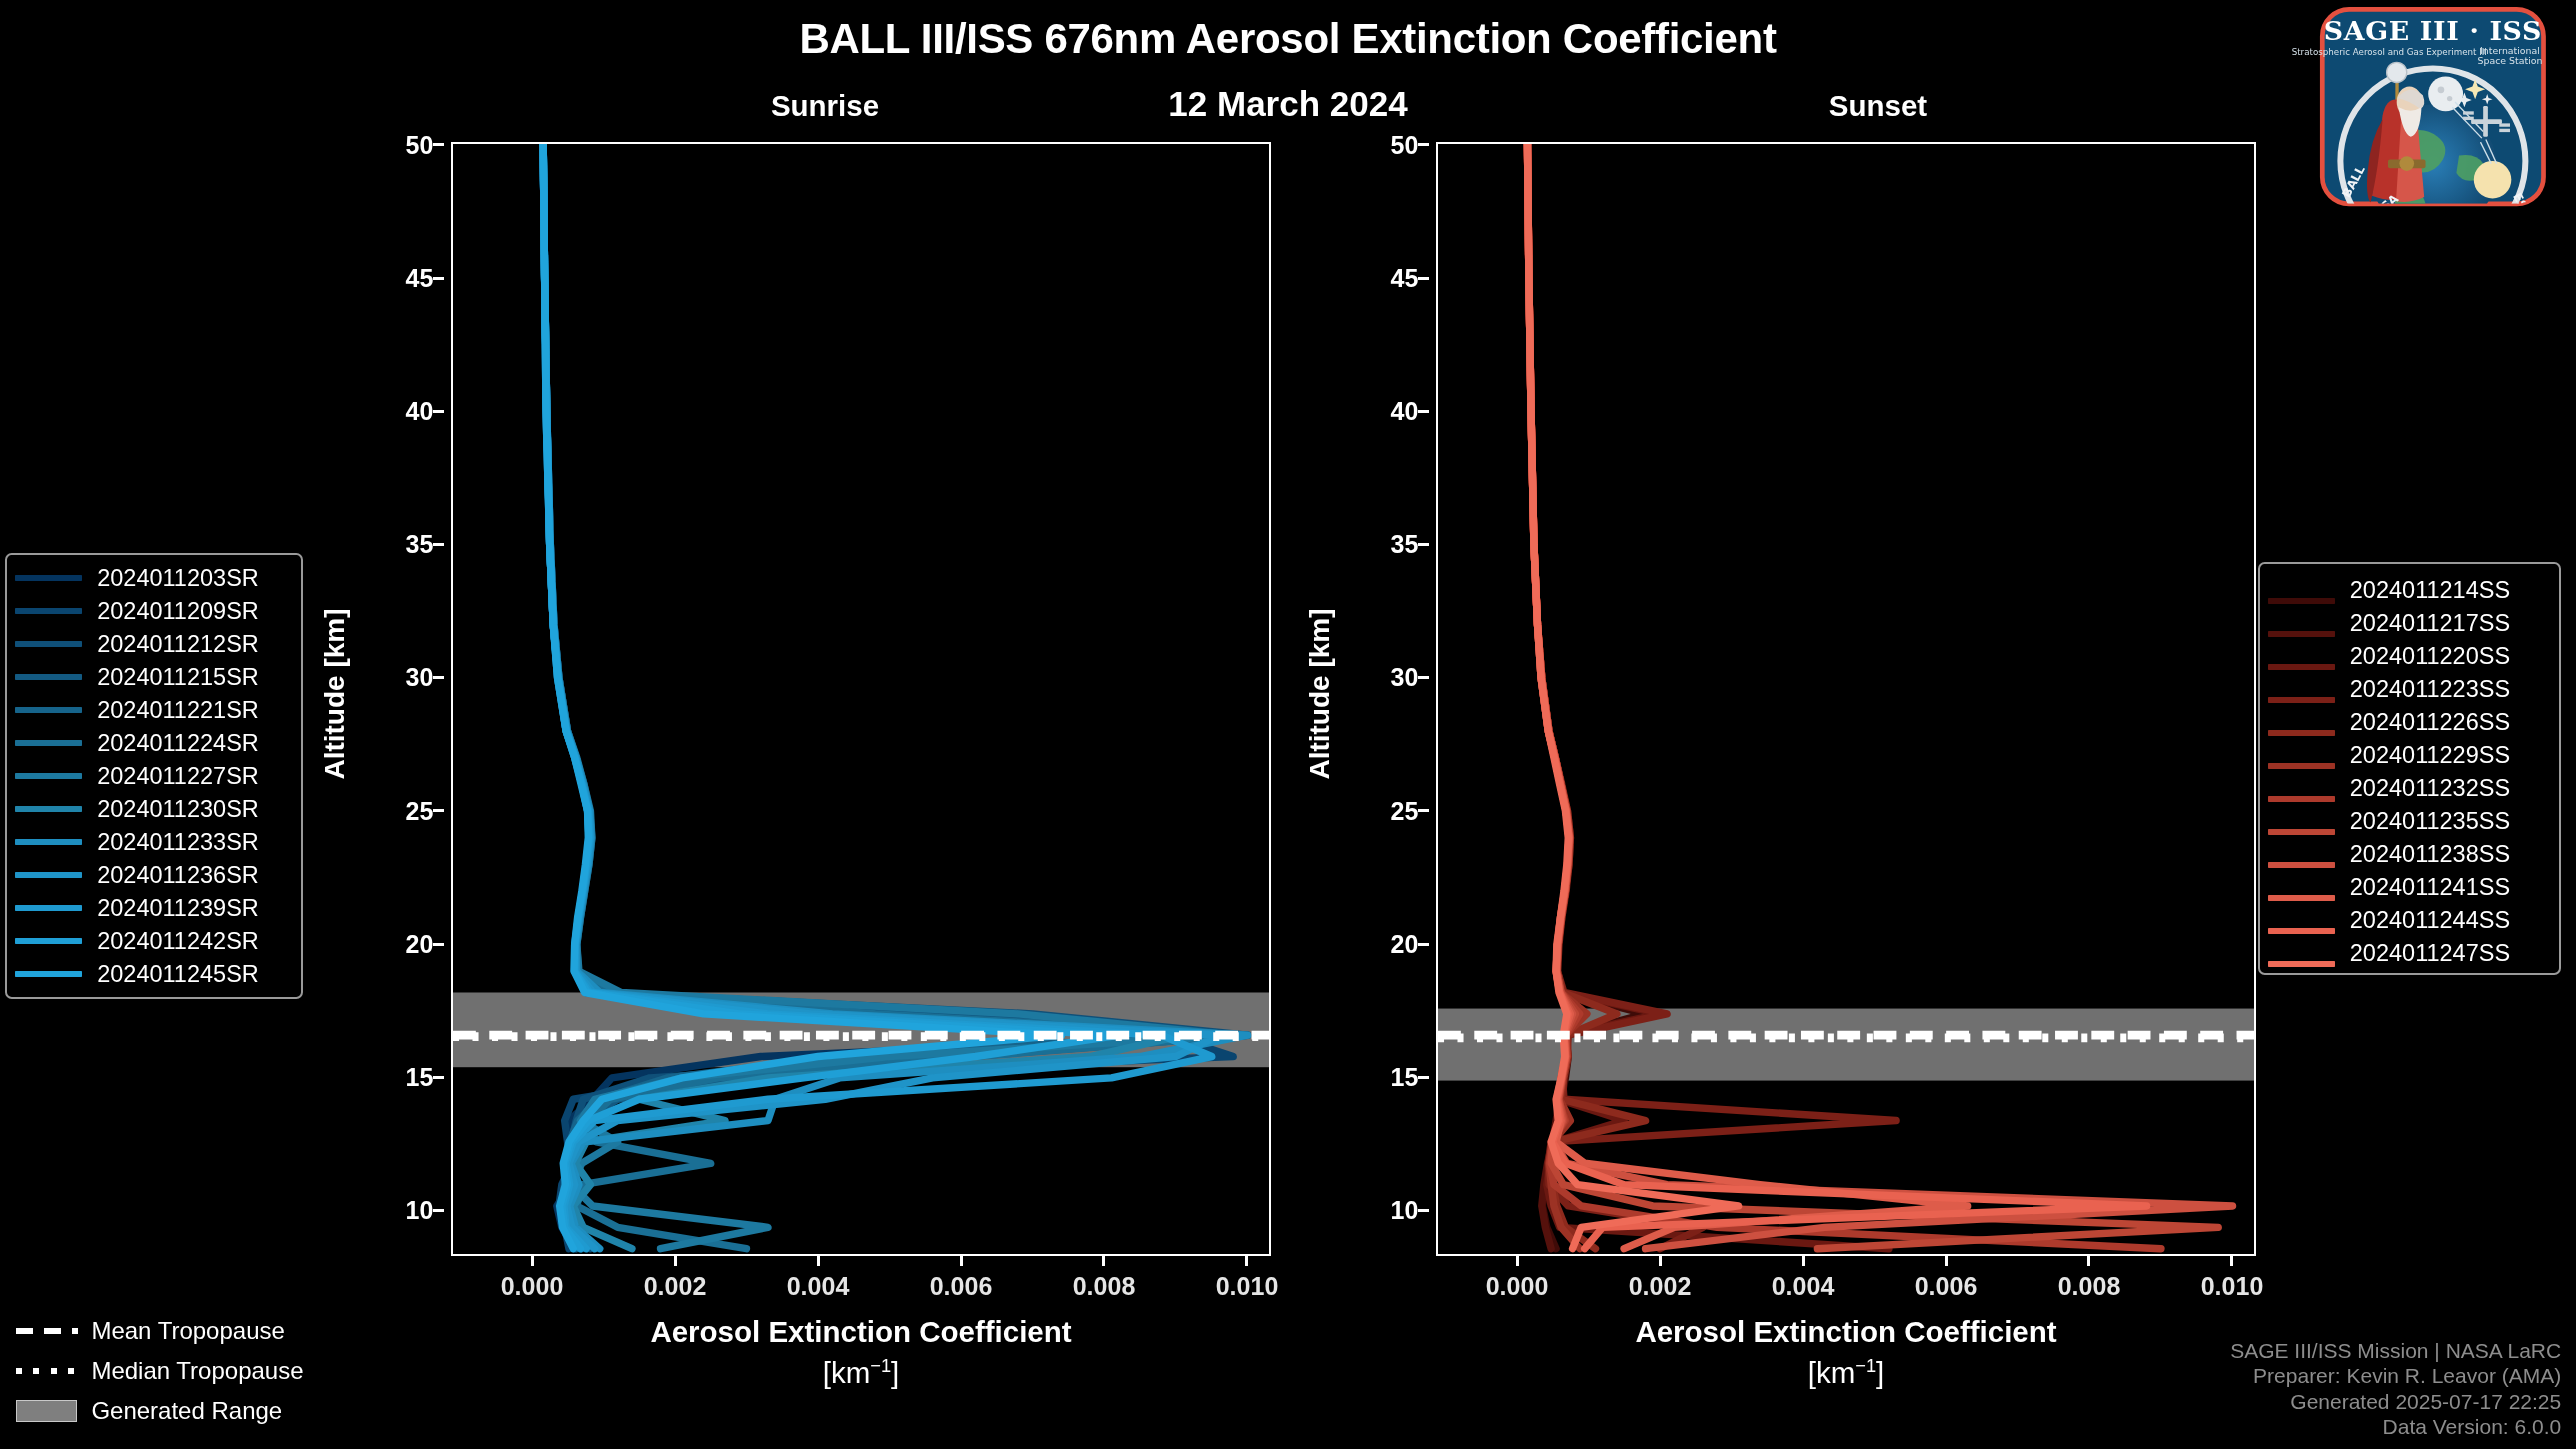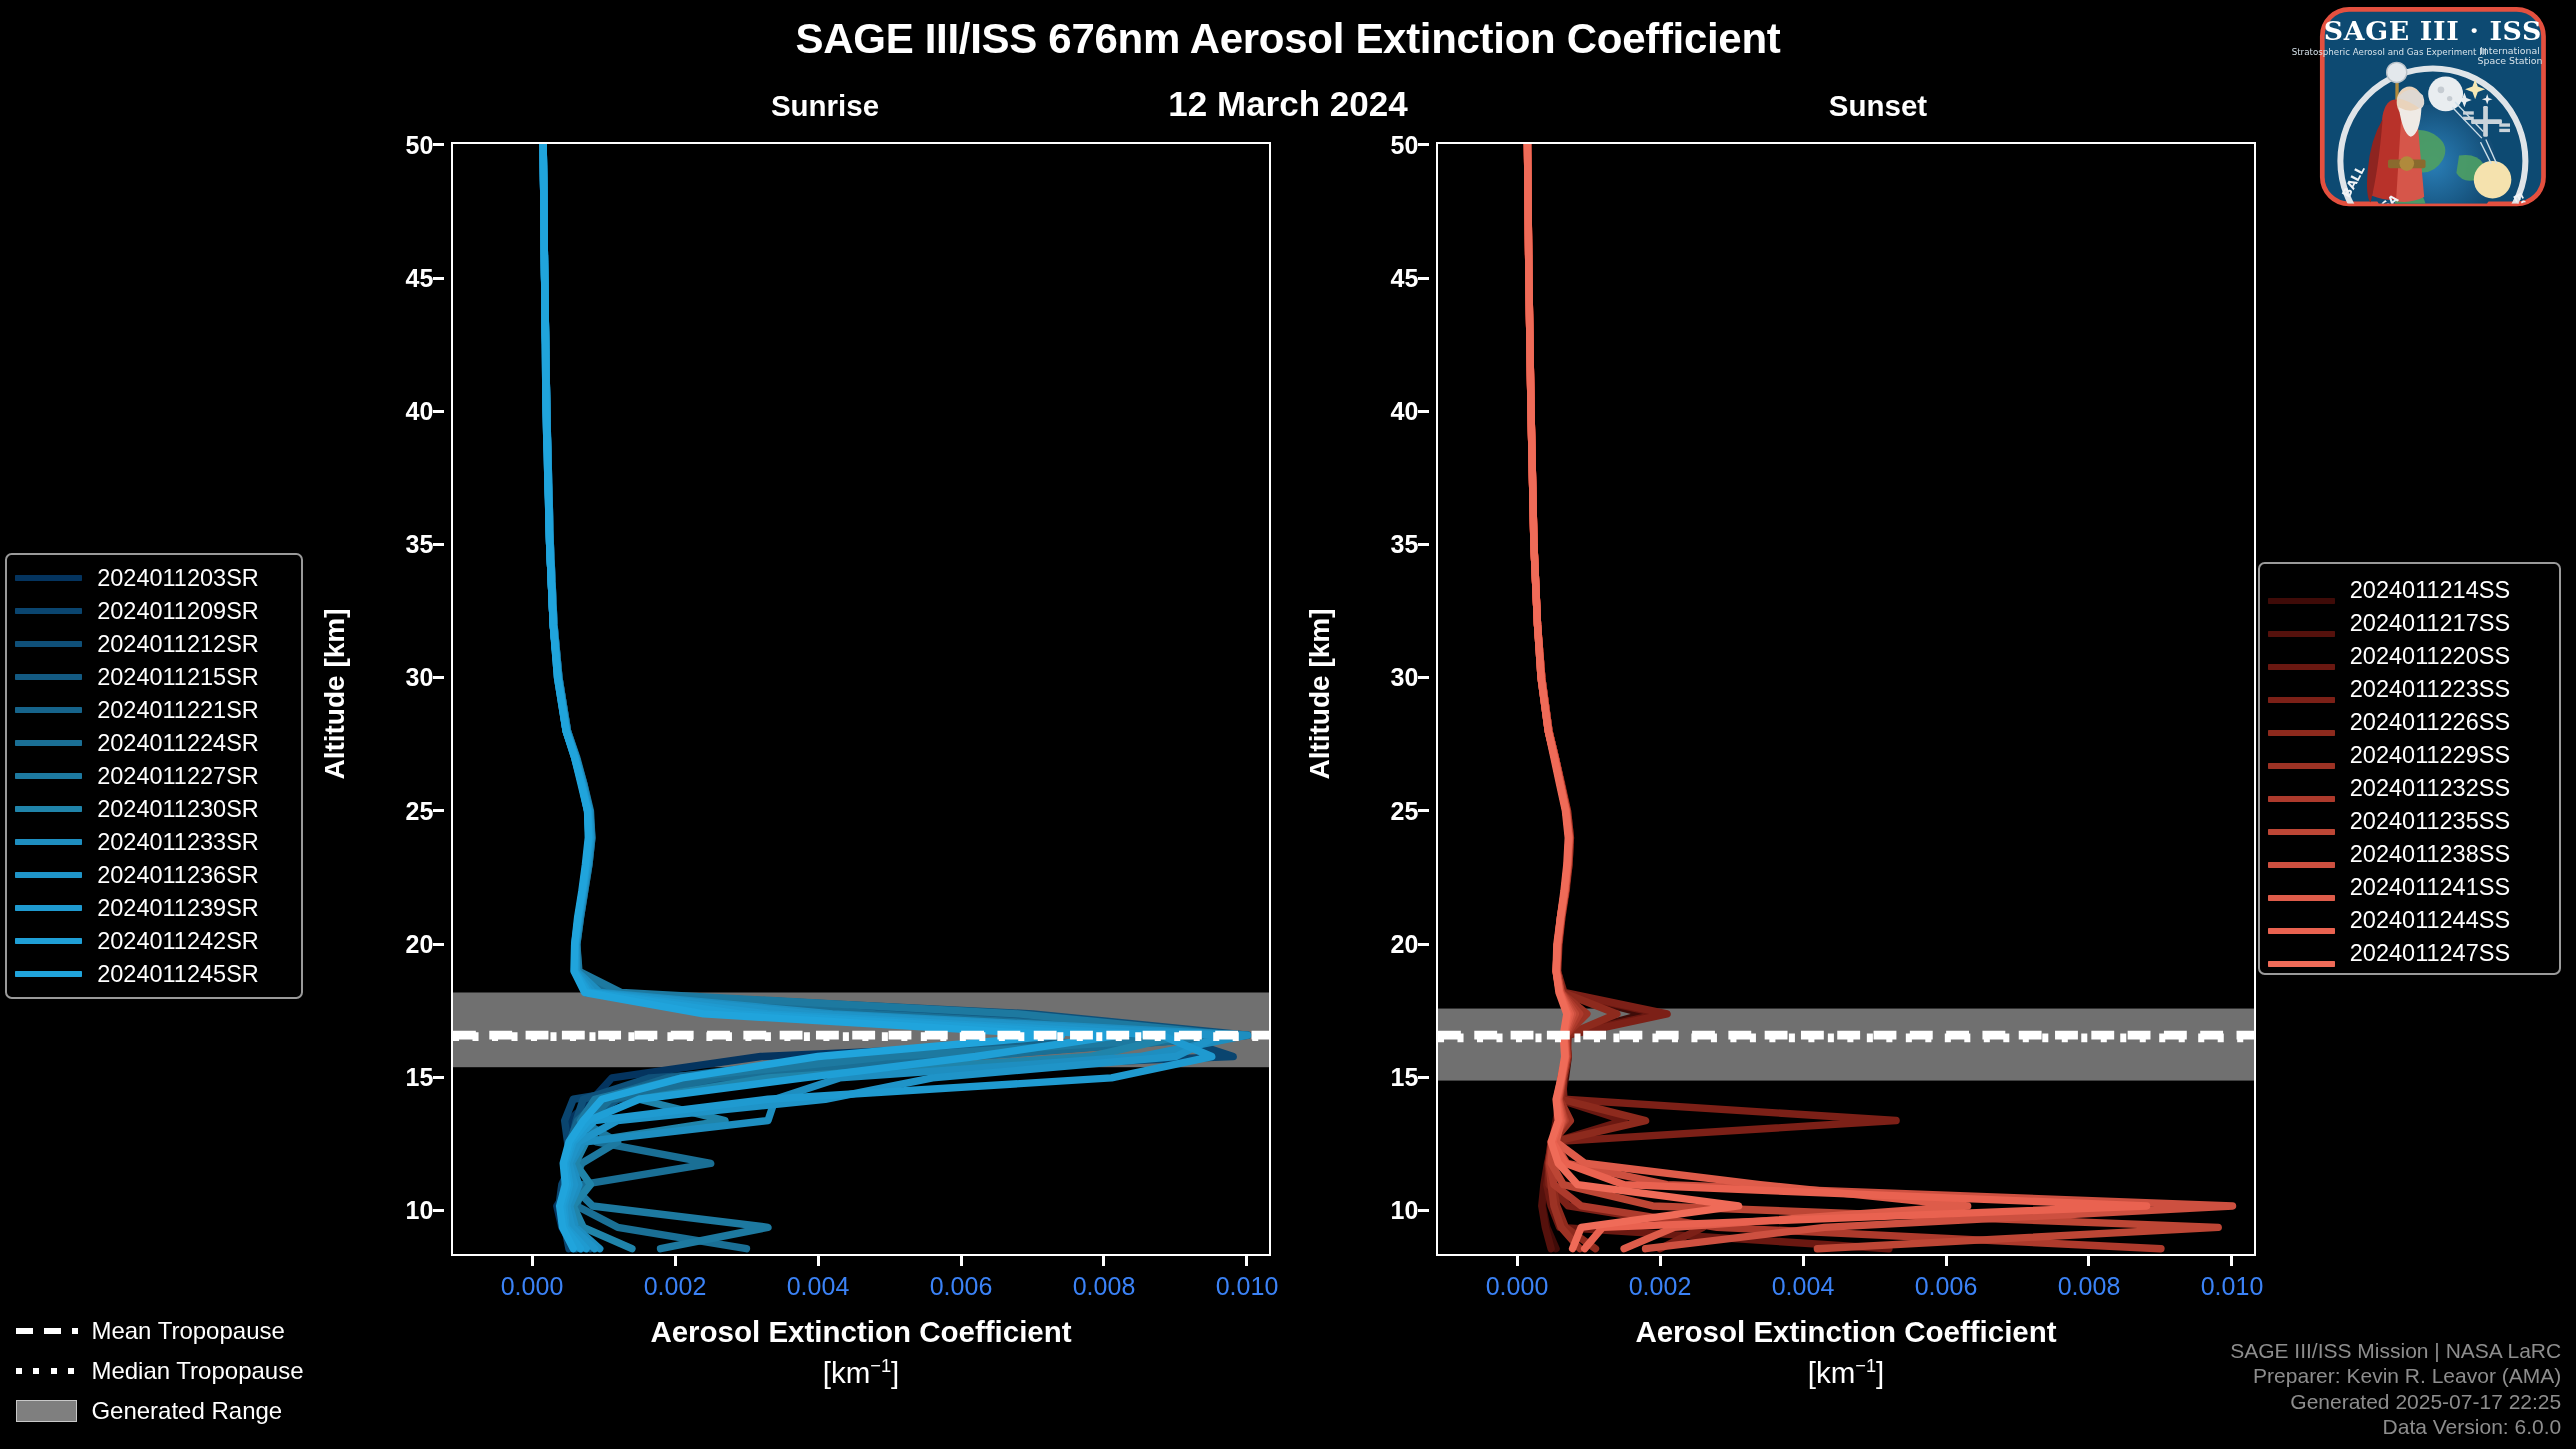--- a/index.html
+++ b/index.html
@@ -26,21 +26,21 @@
   
   .yaxis{position:absolute;width:101px;}
   .ytick{position:absolute;right:10.7px;color:#fff;font-size:25px;font-weight:bold;
          font-family:"Liberation Sans","DejaVu Sans",sans-serif;transform:translateY(-50%);white-space:nowrap;}
   .ytickmark{position:absolute;width:10.7px;height:2.7px;background:#fff;}
   .ylabel{position:absolute;color:#fff;font-size:28px;font-weight:bold;white-space:nowrap;
           transform-origin:50% 50%;transform:rotate(-90deg);
           font-family:"Liberation Sans","DejaVu Sans",sans-serif;}
 
   
-  .xtick{position:absolute;color:#3b82f6;font-size:25px;font-weight:normal;transform:translateX(-50%);
+  .xtick{position:absolute;color:#e5e5e5;font-size:25px;font-weight:bold;transform:translateX(-50%);
          white-space:nowrap;font-family:"Liberation Sans","DejaVu Sans",sans-serif;}
   .xtickmark{position:absolute;width:2.7px;height:10.7px;background:#fff;}
   .xlabel{position:absolute;color:#fff;font-size:29.5px;font-weight:bold;text-align:center;
           white-space:nowrap;font-family:"Liberation Sans","DejaVu Sans",sans-serif;}
   .xunit{position:absolute;color:#fff;font-size:29.5px;font-weight:normal;text-align:center;
          white-space:nowrap;font-family:"Liberation Sans","DejaVu Sans",sans-serif;}
   .xunit sup{font-size:0.62em;vertical-align:super;}
 
   
   .legendbox{position:absolute;border:2px solid #9a9a9a;border-radius:6.7px;background:#000;
@@ -71,21 +71,21 @@
           line-height:25.5px;font-family:"Liberation Sans","DejaVu Sans",sans-serif;}
 
   
   #logo{position:absolute;right:2.7px;top:0px;width:303px;height:228px;}
 </style>
 </head>
 <body>
 
 <div id="root">
 
-  <div class="ttl" id="main-title">SAGE III/ISS 676nm Aerosol Extinction Coefficient</div>
+  <div class="ttl" id="main-title">BALL III/ISS 676nm Aerosol Extinction Coefficient</div>
   <div class="ttl" id="date-subtitle">12 March 2024</div>
   <div class="ttl" id="sunrise-title">Sunrise</div>
   <div class="ttl" id="sunset-title">Sunset</div>
 
   <div class="panel" id="panel-sunrise">
     <svg class="plotsvg" id="svg-sunrise" viewBox="0 0 1214 1652" preserveAspectRatio="none">
         <rect x="0" y="1262.8" width="1214" height="111.2" fill="#7f7f7f" opacity="0.88"></rect>
         <polyline points="181.0,1644.1 161.9,1612.3 154.4,1580.5 175.7,1548.8 168.3,1517.0 181.0,1485.2 172.5,1453.4 207.7,1421.7 236.4,1389.9 457.9,1358.1 1182.1,1326.4 670.9,1294.6 202.3,1262.8 183.2,1231.1 184.2,1191.3 187.4,1151.6 193.8,1111.9 200.2,1072.2 204.5,1032.5 202.3,992.8 193.8,953.1 183.2,913.4 170.4,873.7 157.6,794.2 150.2,714.8 144.8,595.7 139.5,397.1 136.3,198.6 134.2,0.0" fill="none" stroke="#04345f" stroke-width="11" stroke-linejoin="round" stroke-linecap="round"></polyline>
         <polyline points="172.5,1644.1 166.1,1612.3 157.6,1580.5 161.9,1548.8 176.8,1517.0 170.4,1485.2 166.1,1453.4 178.9,1421.7 372.7,1389.9 1160.8,1358.1 1064.9,1326.4 553.8,1294.6 197.0,1262.8 181.0,1231.1 182.1,1191.3 186.4,1151.6 192.7,1111.9 198.1,1072.2 202.3,1032.5 201.3,992.8 191.7,953.1 182.1,913.4 169.3,873.7 156.5,794.2 149.1,714.8 143.8,595.7 139.5,397.1 136.3,198.6 134.2,0.0" fill="none" stroke="#0a456f" stroke-width="11" stroke-linejoin="round" stroke-linecap="round"></polyline>
         <polyline points="204.5,1644.1 178.9,1612.3 169.3,1580.5 170.4,1548.8 181.0,1517.0 175.7,1485.2 183.2,1453.4 193.8,1421.7 292.9,1389.9 766.7,1358.1 1182.1,1326.4 862.6,1294.6 215.1,1262.8 184.2,1231.1 183.2,1191.3 188.5,1151.6 194.9,1111.9 199.1,1072.2 203.4,1032.5 200.2,992.8 192.7,953.1 181.0,913.4 168.3,873.7 155.5,794.2 149.1,714.8 143.8,595.7 138.4,397.1 136.3,198.6 134.2,0.0" fill="none" stroke="#0f5079" stroke-width="11" stroke-linejoin="round" stroke-linecap="round"></polyline>

